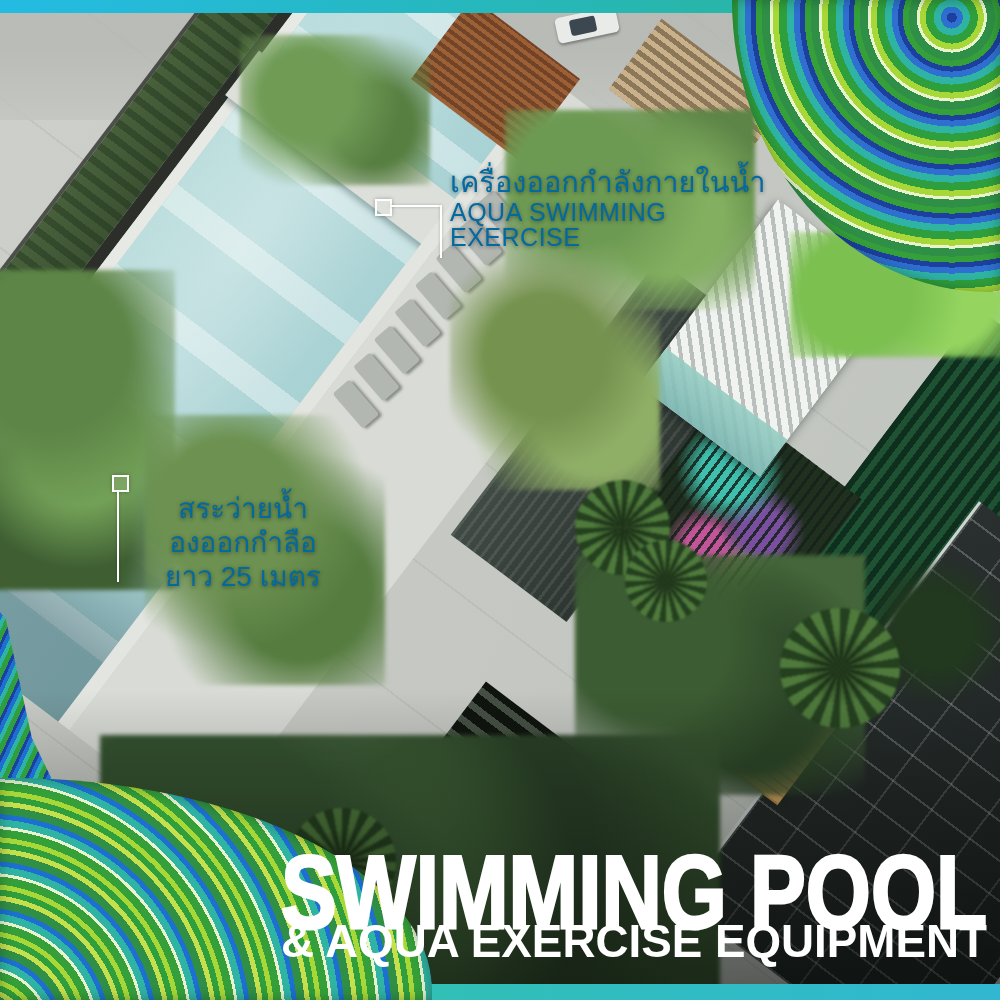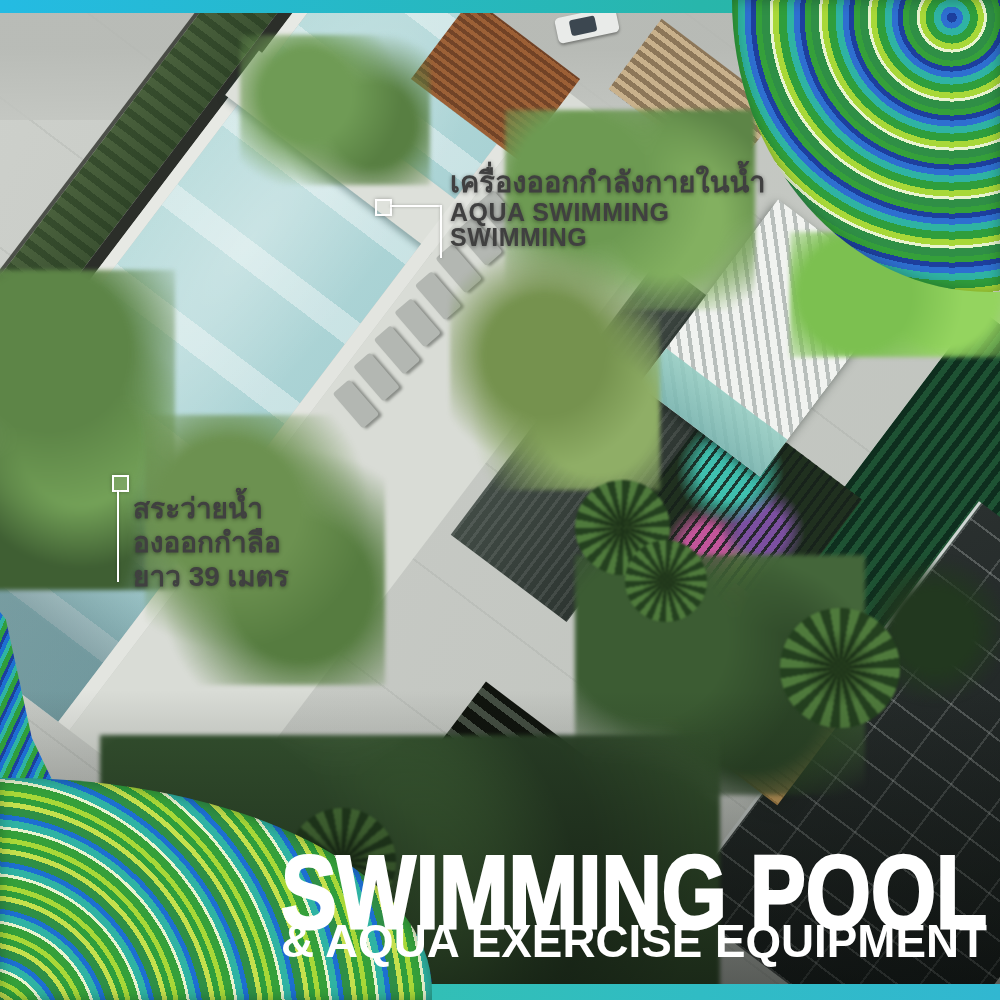--- a/index.html
+++ b/index.html
@@ -98,28 +98,28 @@
     box-shadow:inset 0 0 14px rgba(10,30,20,.35);}
   .swirl-bl{left:0;bottom:0;width:432px;height:222px;border-top-right-radius:98% 96%;
     background:repeating-radial-gradient(circle at -4% 116%,
       #2f9e3c 0 6px,#a8d838 6px 11px,#35a03a 11px 19px,#e9f4cf 19px 22px,
       #2fb3a3 22px 29px,#1d6fd1 29px 34px,#2f8f46 34px 42px,#c5e04d 42px 47px);
     box-shadow:inset 0 0 14px rgba(10,30,20,.35);}
   .swirl-wedge{left:0;top:612px;width:58px;height:180px;
     clip-path:polygon(0 0,10% 4%,55% 70%,100% 100%,0 100%);
     background:repeating-linear-gradient(115deg,#1d6fd1 0 4px,#2fb3a3 4px 8px,#2f9e3c 8px 13px,#1d3f9e 13px 16px);}
   
-  .callout{color:#404040;text-shadow:0 1px 4px rgba(0,0,0,.45);font-weight:bold;}
+  .callout{color:#0369a1;text-shadow:0 1px 4px rgba(0,0,0,.45);font-weight:normal;}
   .marker{position:absolute;width:13px;height:13px;border:2px solid #fff;
     box-shadow:0 0 4px rgba(0,0,0,.3);background:rgba(255,255,255,.08);}
   .leader{position:absolute;background:#fff;box-shadow:0 0 3px rgba(0,0,0,.25);}
   .co-aqua{left:450px;top:164px;width:330px;}
   .co-aqua .thai{font-size:29px;line-height:36px;}
   .co-aqua .en{font-size:25px;line-height:25px;letter-spacing:.5px;}
-  .co-pool{left:133px;top:492px;width:220px;font-size:28px;line-height:34px;}
+  .co-pool{left:133px;top:492px;width:220px;font-size:28px;line-height:34px;text-align:center;}
   
   .title-svg{left:281px;top:840px;}
   .title-svg text{fill:#ffffff;font-family:"Liberation Sans",sans-serif;}
   .t-main{font-weight:bold;font-size:103px;stroke:#fff;stroke-width:3px;}
   .t-sub{font-weight:bold;font-size:47px;}
 </style>
 </head>
 <body>
 
 <div class="canvas">
@@ -218,29 +218,29 @@
   <div class="abs swirl-tr"></div>
   <div class="abs swirl-wedge"></div>
   <div class="abs swirl-bl"></div>
 
   <div class="marker" style="left:375px;top:199px"></div>
   <div class="leader" style="left:390px;top:205px;width:50px;height:2px"></div>
   <div class="leader" style="left:440px;top:205px;width:2px;height:53px"></div>
   <div class="abs callout co-aqua">
     <div class="thai">เครื่องออกกำลังกายในน้ำ</div>
     <div class="en">AQUA SWIMMING</div>
-    <div class="en">SWIMMING</div>
+    <div class="en">EXERCISE</div>
   </div>
 
   <div class="marker" style="left:112px;top:475px"></div>
   <div class="leader" style="left:117px;top:490px;width:2px;height:92px"></div>
   <div class="abs callout co-pool">
     <div>สระว่ายน้ำ</div>
     <div>องออกกำลือ</div>
-    <div>ยาว 39 เมตร</div>
+    <div>ยาว 25 เมตร</div>
   </div>
 
   <svg class="abs title-svg" width="712" height="130">
     <text class="t-main" x="0" y="88" textLength="706" lengthAdjust="spacingAndGlyphs">SWIMMING POOL</text>
     <text class="t-sub" x="0" y="117" textLength="706" lengthAdjust="spacingAndGlyphs">&amp; AQUA EXERCISE EQUIPMENT</text>
   </svg>
 
 </div>
 
 </body></html>

